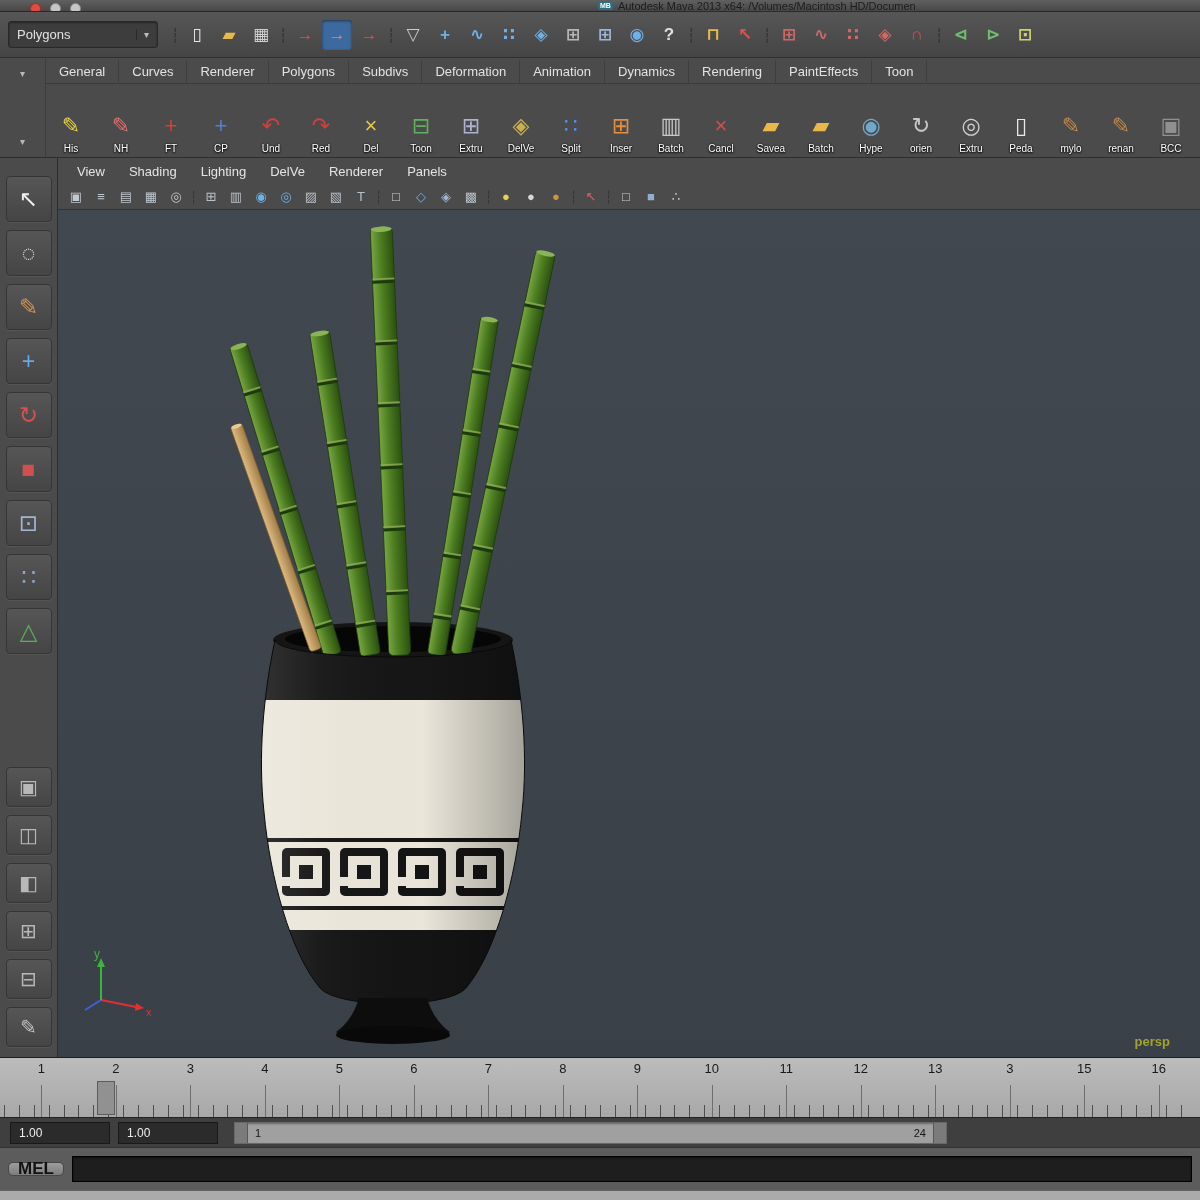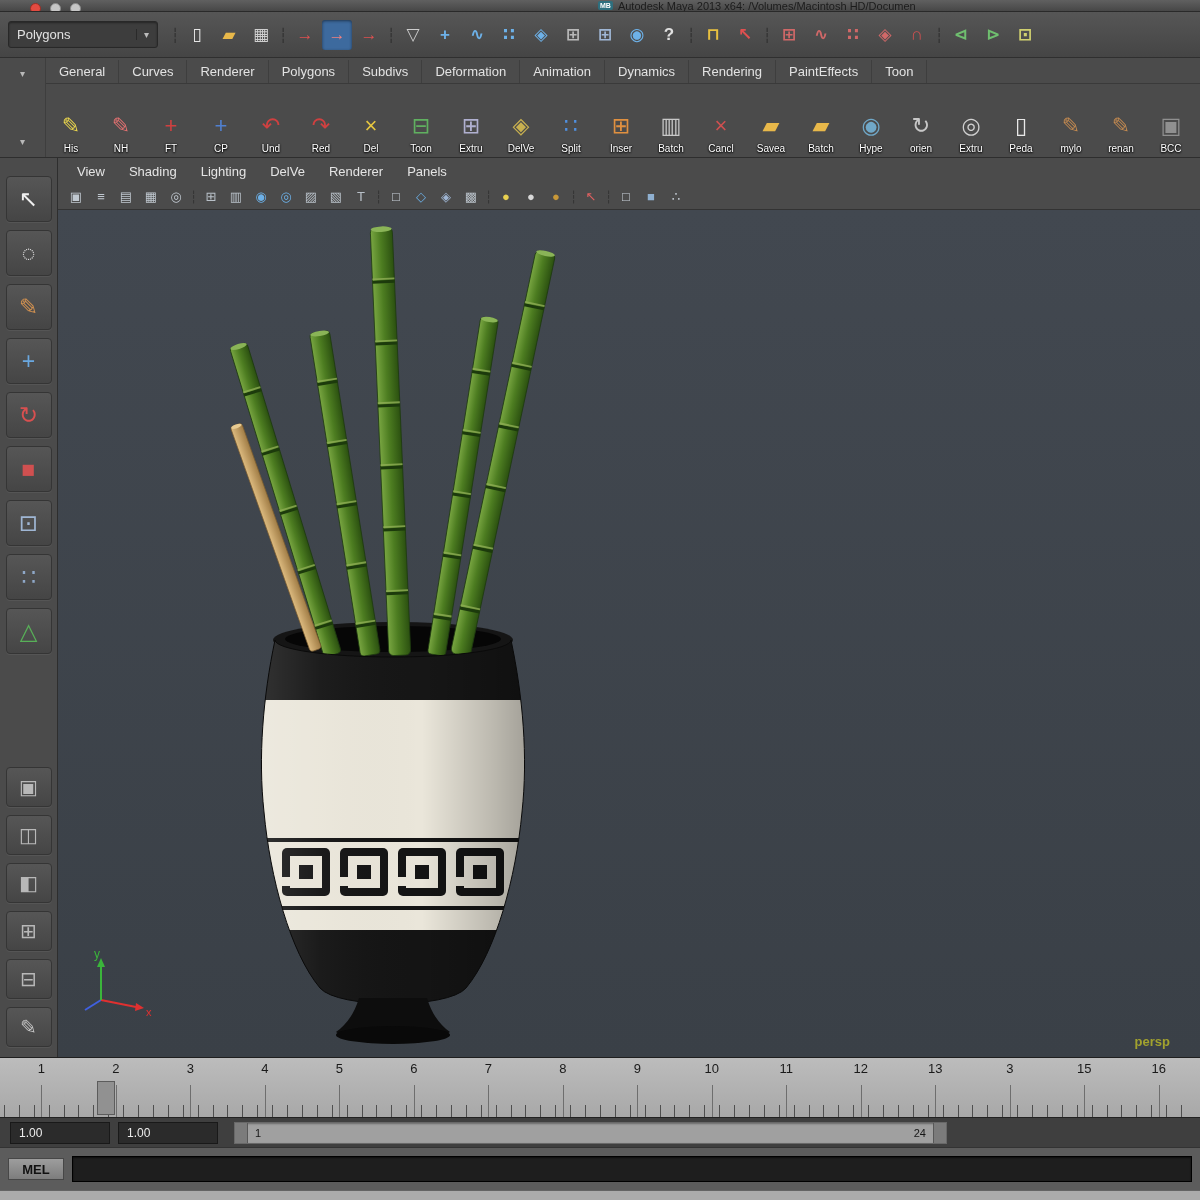--- a/index.html
+++ b/index.html
@@ -65,21 +65,21 @@
   .rfield{flex:0 0 100px;height:22px;background:#2b2b2b;border:1px solid #191919;color:#ececec;font-size:12px;display:flex;align-items:center;padding:0 8px}
   .rslider{flex:0 0 713px;height:22px;background:#a0a0a0;border:1px solid #686868;display:flex;align-items:center;margin-left:8px;box-shadow:inset 0 1px 2px rgba(0,0,0,.35)}
   .rhandle{width:13px;height:100%;background:#7b7b7b}
   .rhandle.left{border-right:1px solid #585858}
   .rhandle.right{border-left:1px solid #585858}
   .rlabel{font-size:11px;color:#161616;padding:0 7px}
   .rlabel.end{margin-left:auto}
 
   
   .cmdrow{flex:0 0 43px;background:#5c5c5c;display:flex;align-items:center;padding:6px 8px;gap:8px;border-top:1px solid #333}
-  .mel-btn{flex:0 0 56px;height:22px;background:linear-gradient(#9d9d9d,#7d7d7d);border:1px solid #474747;color:#111;font-size:13px;font-weight:bold;display:flex;align-items:center;justify-content:center;border-radius:0}
+  .mel-btn{flex:0 0 56px;height:14px;background:linear-gradient(#9d9d9d,#7d7d7d);border:1px solid #474747;color:#111;font-size:17px;font-weight:bold;display:flex;align-items:center;justify-content:center;border-radius:5px}
   .cmd-input{flex:1;height:26px;background:#1e1e1e;border:1px solid #000;box-shadow:inset 0 1px 2px rgba(0,0,0,.6)}
   .helpline{flex:0 0 10px;background:#ababab;border-top:1px solid #646464}
 </style>
 </head>
 <body>
 
 <div id="app">
 
   <div class="titlebar">
     <div class="dots">

